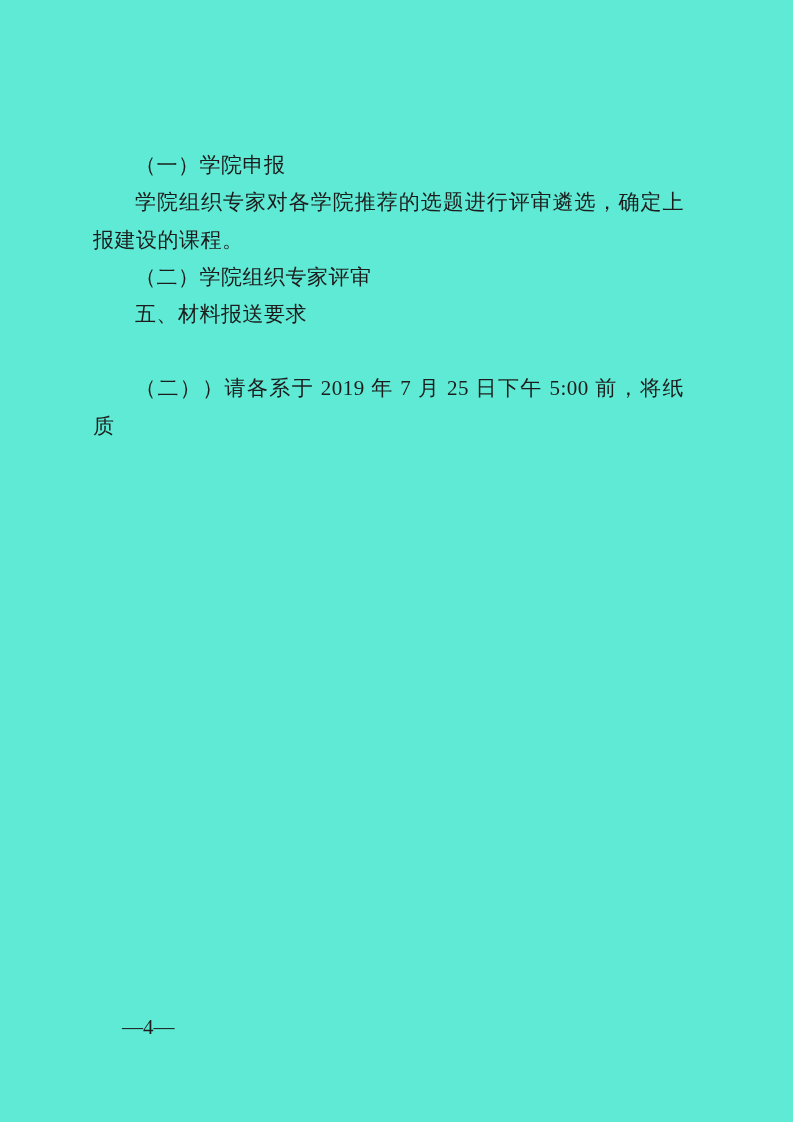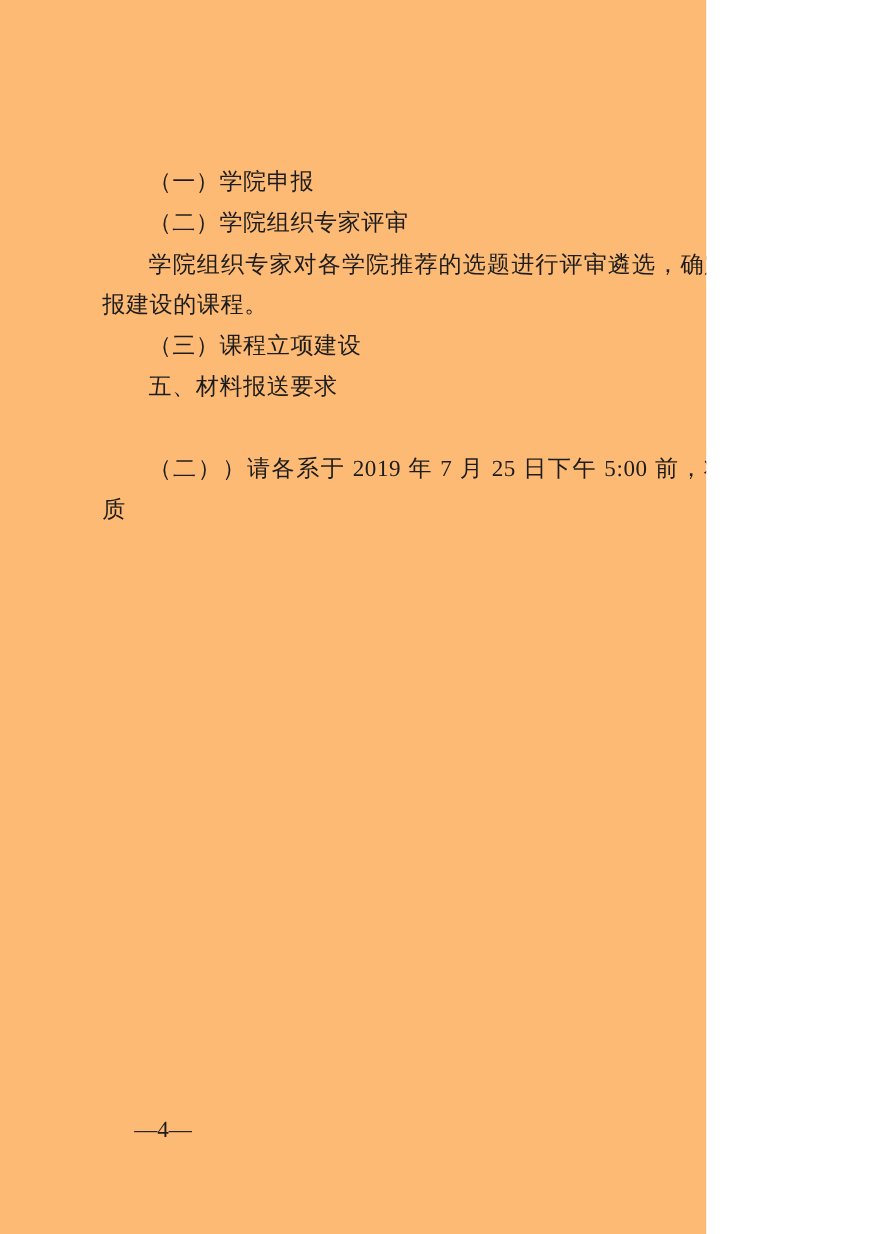--- a/index.html
+++ b/index.html
@@ -2,23 +2,23 @@
 <html><head>
 <meta charset="utf-8">
 <style>
   html, body {
     margin: 0;
     padding: 0;
     background: #ffffff;
   }
   .page {
     position: relative;
-    width: 642px;
+    width: 793px;
     height: 1122px;
-    background: #fdba74;
+    background: #5eead4;
     overflow: hidden;
     font-family: "Liberation Serif", "DejaVu Serif", serif;
     color: #1c1c1c;
   }
   .content {
     position: absolute;
     left: 93px;
     top: 147px;
     width: 591px;
     font-size: 21px;
@@ -42,20 +42,19 @@
     line-height: 30px;
     color: #1c1c1c;
   }
 </style>
 </head>
 <body>
 
 <div class="page">
   <div class="content">
     <p>（一）学院申报</p>
+    <p>学院组织专家对各学院推荐的选题进行评审遴选，确定上报建设的课程。</p>
     <p>（二）学院组织专家评审</p>
-    <p>学院组织专家对各学院推荐的选题进行评审遴选，确定上报建设的课程。</p>
-    <p>（三）课程立项建设</p>
     <p>五、材料报送要求</p>
     <p class="gap-above">（二））请各系于 2019 年 7 月 25 日下午 5:00 前，将纸质</p>
   </div>
   <div class="page-footer">—4—</div>
 </div>
 
 </body></html>

